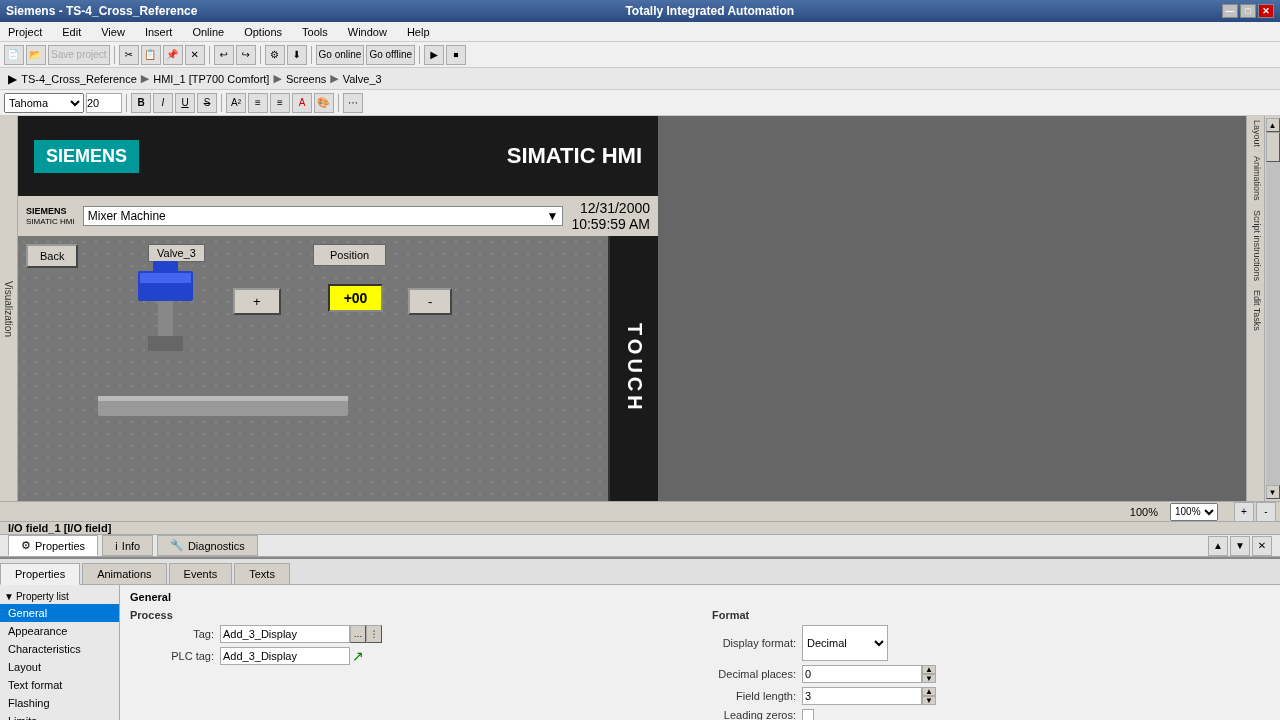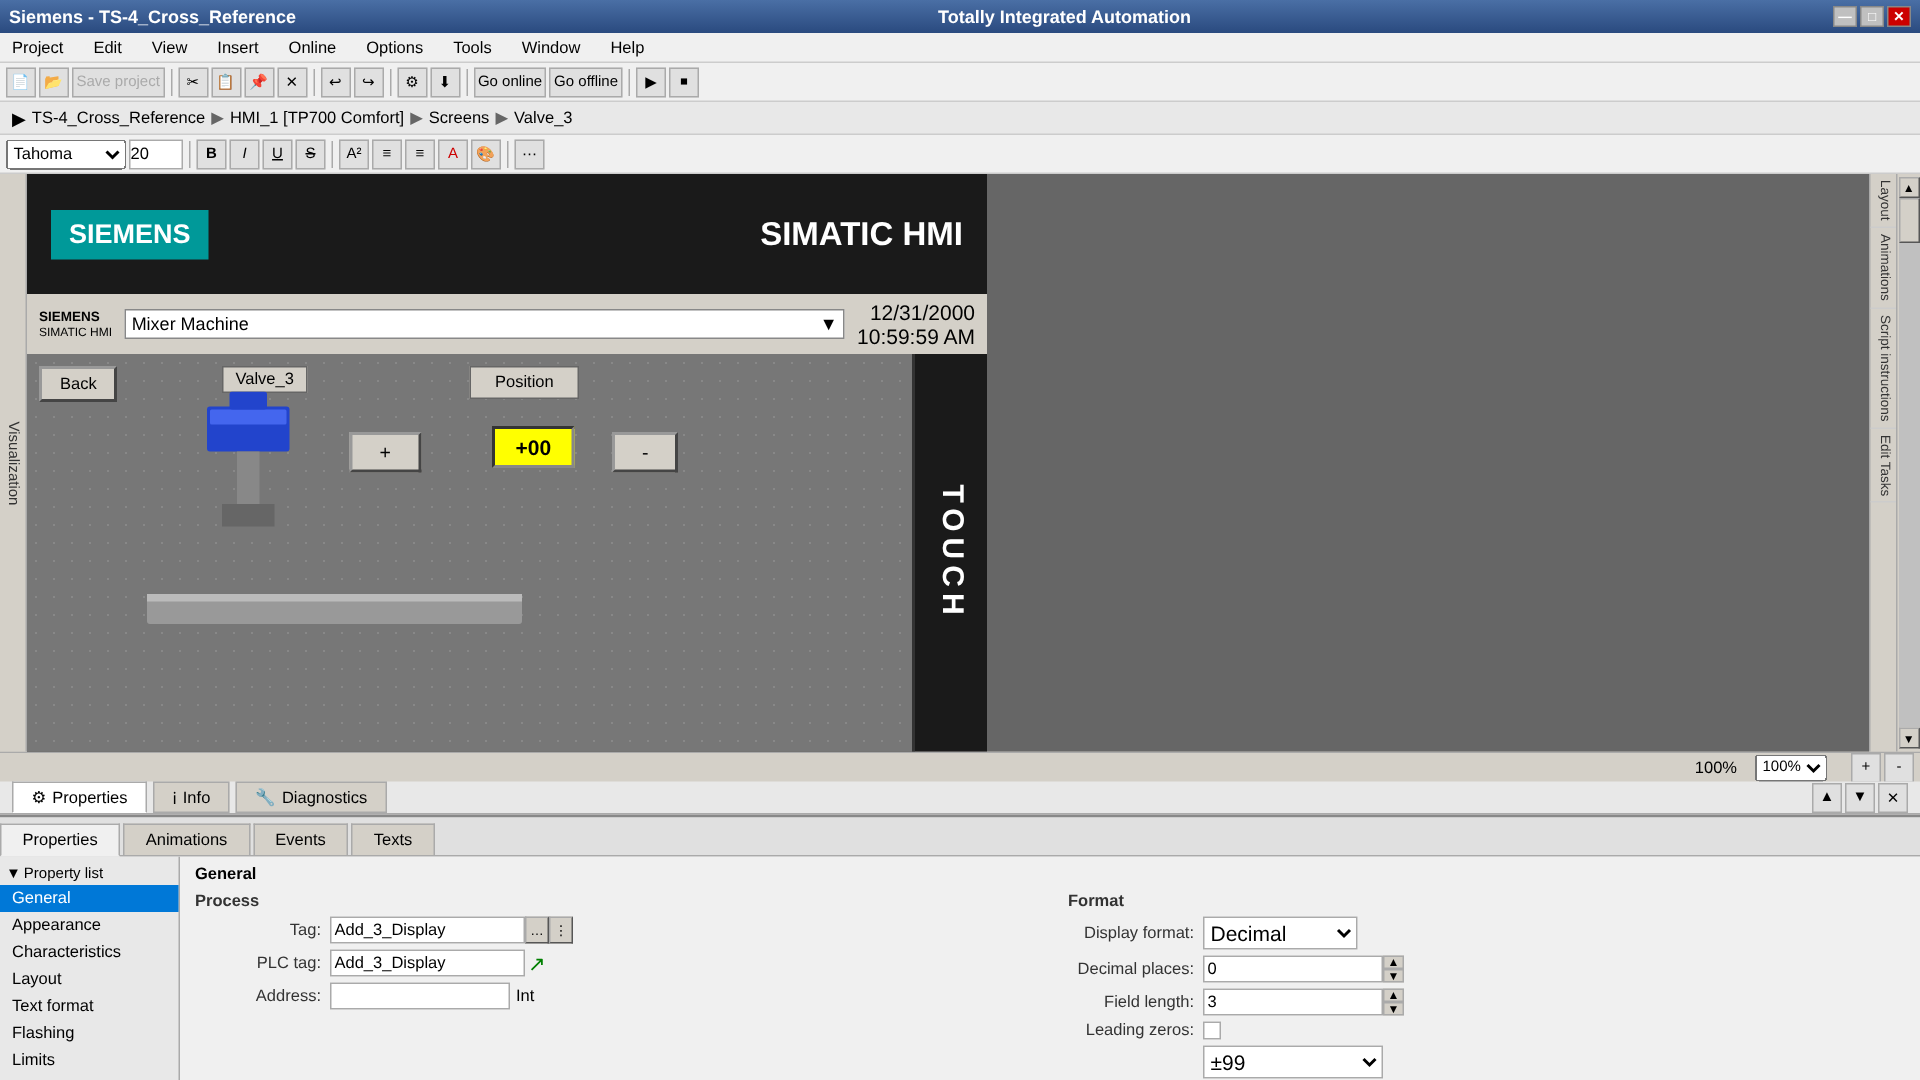--- a/index.html
+++ b/index.html
@@ -241,22 +241,22 @@
       min-width: 120px;
     }
 
     .prop-input-sm {
       width: 40px;
     }
 
     .prop-select {
       border: 1px solid #aaa;
       background: white;
-      height: 22px;
-      font-size: 14px;
+      height: 36px;
+      font-size: 11px;
       min-width: 80px;
     }
 
     
     #prop-info-bar {
       background: #e8e8e8;
       height: 28px;
       display: flex;
       align-items: center;
       padding: 0 8px;
@@ -618,20 +618,23 @@
       <option>100%</option>
       <option>75%</option>
       <option>150%</option>
     </select>
     <div style="display:flex;gap:2px;margin-left:4px;">
       <div class="tb-btn">+</div>
       <div class="tb-btn">-</div>
     </div>
   </div>
 
+  <div id="io-field-bar">
+    <span>I/O field_1 [I/O field]</span>
+  </div>
 
   <div id="prop-info-bar">
     <div class="pib-tabs">
       <div class="pib-tab active">
         <span>⚙</span>
         <span>Properties</span>
       </div>
       <div class="pib-tab">
         <span>ℹ</span>
         <span>Info</span>
@@ -691,25 +694,20 @@
               <div class="tag-browse">…</div>
               <div class="tag-browse">⋮</div>
             </div>
 
             <div class="prop-row">
               <span class="prop-label">PLC tag:</span>
               <input type="text" class="prop-input" style="width: 130px;" value="Add_3_Display">
               <span class="green-link">↗</span>
             </div>
 
-            <div class="prop-row">
-              <span class="prop-label">Address:</span>
-              <input type="text" class="prop-input" style="width: 110px;">
-              <span style="margin-left:4px;font-size:11px;">Int</span>
-            </div>
           </div>
 
           <div class="prop-group">
             <div class="prop-group-title">Format</div>
 
             <div class="prop-row">
               <span class="prop-label">Display format:</span>
               <select class="prop-select">
                 <option>Decimal</option>
                 <option>Hexadecimal</option>

